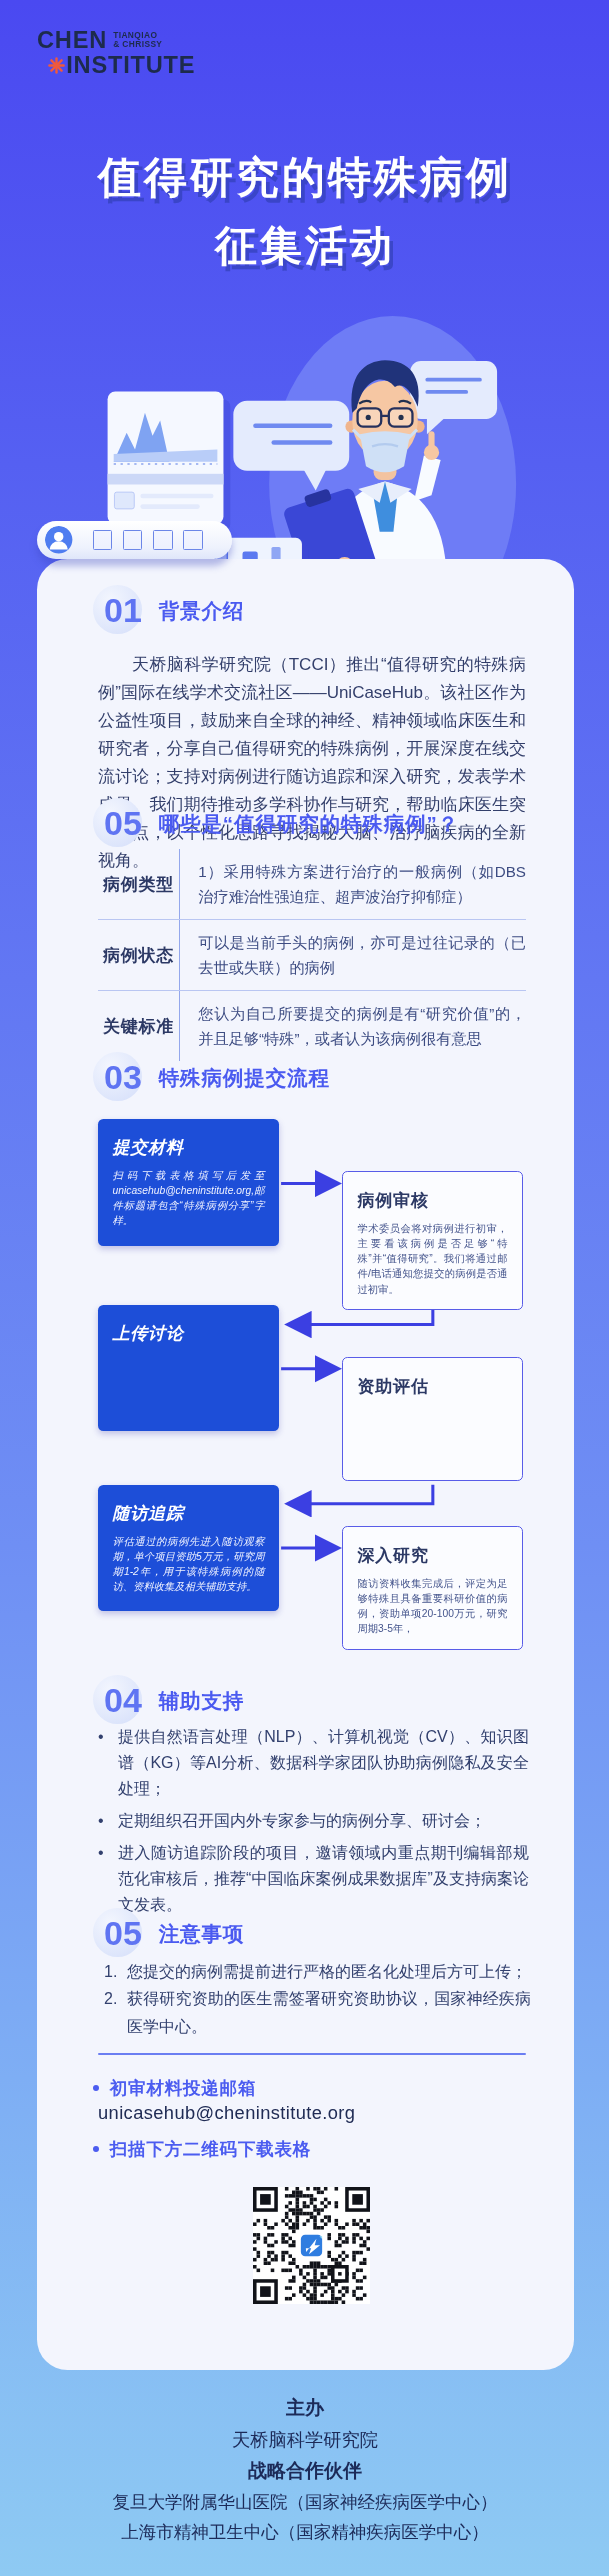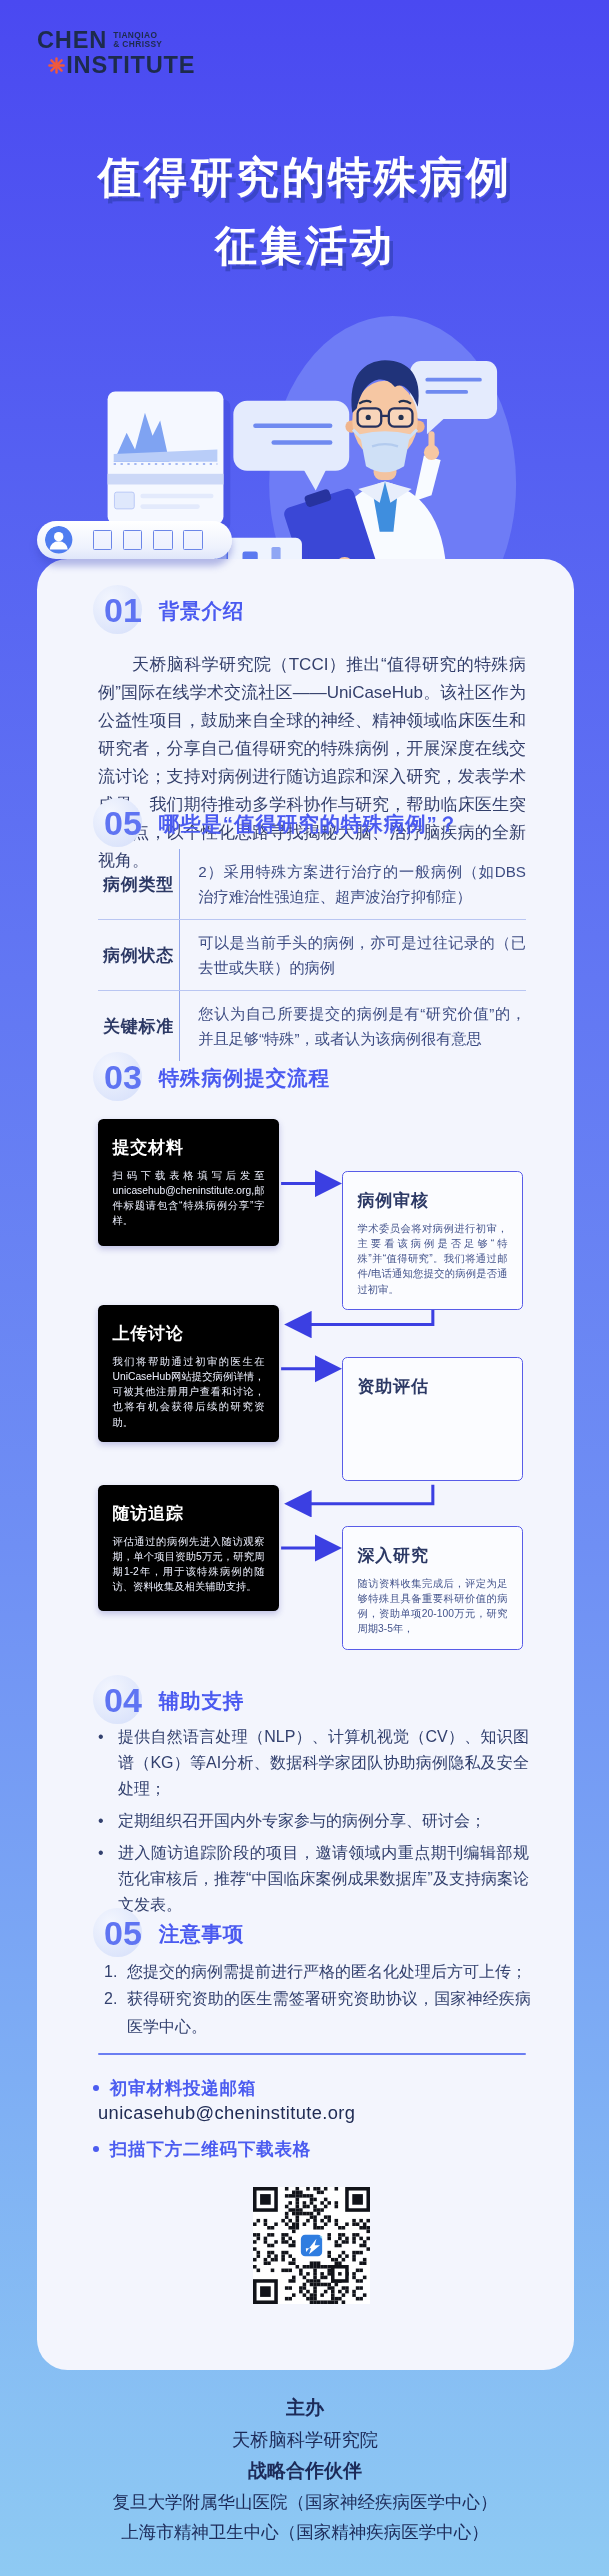--- a/index.html
+++ b/index.html
@@ -47,21 +47,21 @@
   .crow{display:flex;}
   .crow + .crow{border-top:0.8px solid #b9c6f2;}
   .clabel{flex:0 0 81px;display:flex;align-items:center;justify-content:center;
     font-size:17px;font-weight:bold;color:#2c3965;letter-spacing:0.8px;}
   .ccell{flex:1;border-left:0.8px solid #93a7ec;padding:10px 0 10px 18.3px;
     font-size:15.2px;line-height:25px;color:#3d4c82;text-align:justify;}
   
   .flow-box{position:absolute;width:181px;border-radius:5.3px;padding:12.2px 14.5px;box-sizing:border-box;}
   .flow-box h3{margin:4.6px 0 9.1px 0;font-size:17px;letter-spacing:0.8px;}
   .flow-box p{margin:0;font-size:10.3px;line-height:15.2px;text-align:justify;}
-  .flow-blue{background:#000000;box-shadow:0 3px 6.1px rgba(40,40,160,.25);}
+  .flow-blue{background:#1d4ed8;box-shadow:0 3px 6.1px rgba(40,40,160,.25);font-style:italic;}
   .flow-blue h3{color:#ffffff;}
   .flow-blue p{color:#eef1ff;}
   .flow-white{background:#fbfcff;border:1.5px solid #585ce8;}
   .flow-white h3{color:#2c3965;}
   .flow-white p{color:#44548c;}
   .arrows{position:absolute;left:0;top:0;width:537px;height:1811px;pointer-events:none;}
   
   .blist{position:absolute;left:61px;width:431px;}
   .bitem{display:flex;font-size:16px;line-height:26px;color:#32406e;margin-bottom:6.1px;}
   .bdot{flex:0 0 20px;text-align:left;}
@@ -212,21 +212,21 @@
           <span class="sec-circle"></span>
         <span class="sec-num">05</span>
         </span>
       <span class="sec-title">哪些是“值得研究的特殊病例”？</span>
     </div>
 
     <div class="ctable">
       <div class="crow">
         <div class="clabel">病例类型</div>
         <div class="ccell">
-          <div>2）采用特殊方案进行治疗的一般病例（如DBS治疗难治性强迫症、超声波治疗抑郁症）</div>
+          <div>1）采用特殊方案进行治疗的一般病例（如DBS治疗难治性强迫症、超声波治疗抑郁症）</div>
         </div>
       </div>
       <div class="crow">
         <div class="clabel">病例状态</div>
         <div class="ccell">
           <div>可以是当前手头的病例，亦可是过往记录的（已去世或失联）的病例</div>
         </div>
       </div>
       <div class="crow">
         <div class="clabel">关键标准</div>
@@ -262,21 +262,20 @@
     <div class="flow-box flow-blue" style="left:61px;top:560px;min-height:127px;">
       <h3>提交材料</h3>
       <p>扫码下载表格填写后发至unicasehub@cheninstitute.org,邮件标题请包含“特殊病例分享”字样。</p>
     </div>
     <div class="flow-box flow-white" style="left:305px;top:612px;min-height:122px;">
       <h3>病例审核</h3>
       <p>学术委员会将对病例进行初审，主要看该病例是否足够“特殊”并“值得研究”。我们将通过邮件/电话通知您提交的病例是否通过初审。</p>
     </div>
     <div class="flow-box flow-blue" style="left:61px;top:746px;min-height:126px;">
       <h3>上传讨论</h3>
-      <p>我们将帮助通过初审的医生在UniCaseHub网站提交病例详情，可被其他注册用户查看和讨论，也将有机会获得后续的研究资助。</p>
     </div>
     <div class="flow-box flow-white" style="left:305px;top:798px;min-height:124px;">
       <h3>资助评估</h3>
     </div>
     <div class="flow-box flow-blue" style="left:61px;top:926px;min-height:126px;">
       <h3>随访追踪</h3>
       <p>评估通过的病例先进入随访观察期，单个项目资助5万元，研究周期1-2年，用于该特殊病例的随访、资料收集及相关辅助支持。</p>
     </div>
     <div class="flow-box flow-white" style="left:305px;top:967px;min-height:124px;">
       <h3>深入研究</h3>

